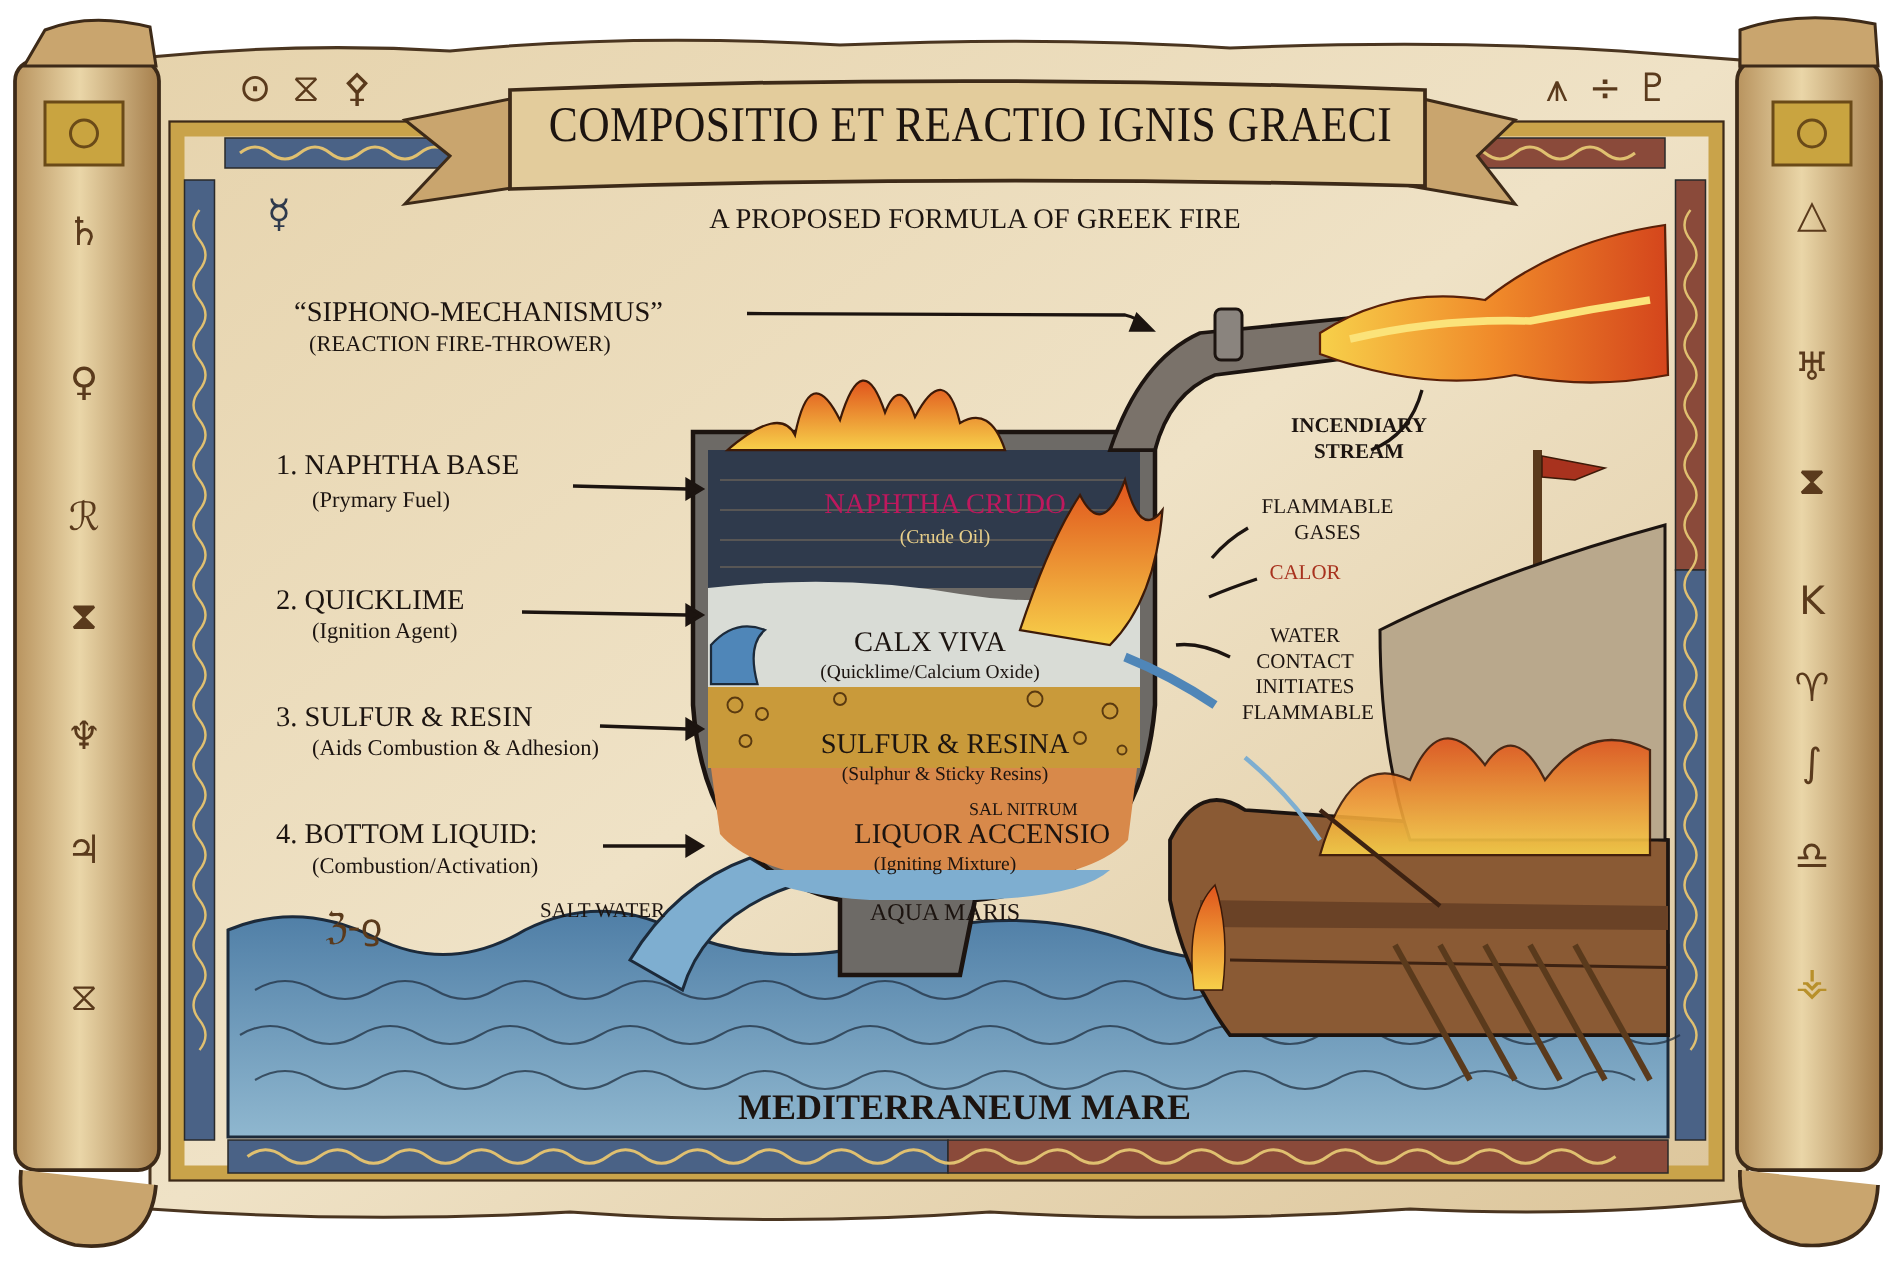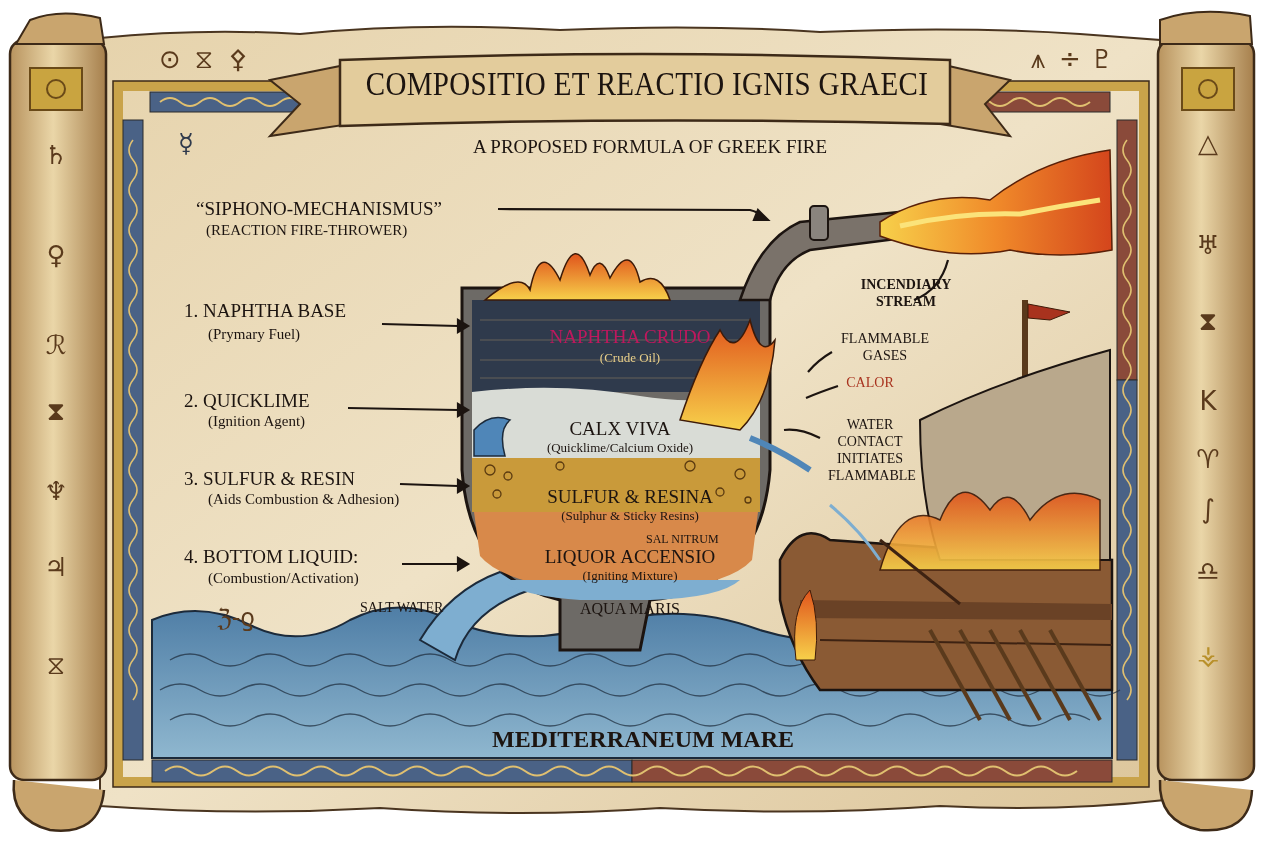--- a/index.html
+++ b/index.html
@@ -179,21 +179,21 @@
 <div class="t lbl-main" style="left:184px;top:546px;">4. BOTTOM LIQUID:</div>
 <div class="t lbl-sub" style="left:208px;top:570px;">(Combustion/Activation)</div>
 
 <div class="t layer-main" style="left:530px;top:326px;width:200px;color:#be185d;">NAPHTHA CRUDO</div>
 <div class="t layer-sub" style="left:530px;top:350px;width:200px;color:#e8cf8a;">(Crude Oil)</div>
 <div class="t layer-main" style="left:520px;top:418px;width:200px;">CALX VIVA</div>
 <div class="t layer-sub" style="left:500px;top:440px;width:240px;">(Quicklime/Calcium Oxide)</div>
 <div class="t layer-main" style="left:520px;top:486px;width:220px;">SULFUR &amp; RESINA</div>
 <div class="t layer-sub" style="left:520px;top:508px;width:220px;">(Sulphur &amp; Sticky Resins)</div>
 <div class="t" style="left:646px;top:532px;font-size:12px;font-family:'Liberation Serif',serif;">SAL NITRUM</div>
-<div class="t layer-main" style="left:520px;top:546px;width:220px;">LIQUOR ACCENSIO</div>
+<div class="t layer-main" style="left:520px;top:546px;width:220px;text-align:right;">LIQUOR ACCENSIO</div>
 <div class="t layer-sub" style="left:540px;top:568px;width:180px;">(Igniting Mixture)</div>
 <div class="t layer-main" style="left:540px;top:600px;width:180px;font-size:16px;">AQUA MARIS</div>
 
 <div class="t ann" style="left:856px;top:276px;width:100px;font-weight:bold;">
   <div>INCENDIARY</div>
   <div>STREAM</div>
 </div>
 <div class="t ann" style="left:830px;top:330px;width:110px;">
   <div>FLAMMABLE</div>
   <div>GASES</div>

